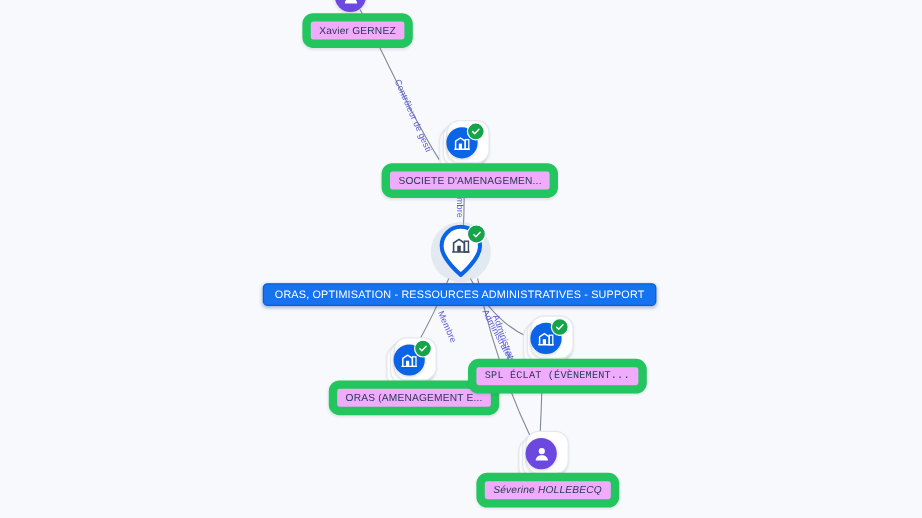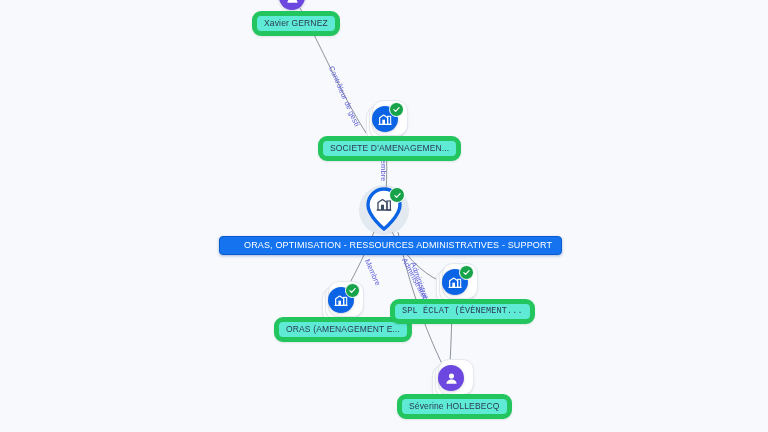--- a/index.html
+++ b/index.html
@@ -99,37 +99,37 @@
     position: absolute;
     width: 14px; height: 14px;
     border-radius: 50%;
     background: #16a34a;
     border: 1.5px solid #ffffff;
     display: flex; align-items: center; justify-content: center;
     transform: translate(5px,-24px);
   }
   .label {
     position: absolute;
-    background: #5eead4;
-    border: 5px solid #22c55e;
+    background: #f0abfc;
+    border: 7px solid #22c55e;
     border-radius: 9px;
     padding: 2px 7px 3px 7px;
     font-size: 8.5px;
     color: #2b3a55;
     white-space: nowrap;
     box-shadow: 0 1px 2px rgba(20,30,60,0.10);
     letter-spacing: 0.15px;
     font-family: "Liberation Sans", sans-serif;
   }
   .label.selected {
     background: #1673f0;
     border: 1px solid #0a5bd0;
     color: #ffffff;
     font-size: 9px;
-    padding: 3px 9px 4px 24px;
+    padding: 3px 9px 4px 9px;
     border-radius: 4px;
     box-shadow: 0 1px 3px rgba(10,60,150,0.35);
   }
 </style>
 </head>
 <body>
 
 <div id="canvas">
 
   <svg id="edge-layer" viewBox="0 0 768 432" xmlns="http://www.w3.org/2000/svg">
@@ -241,16 +241,16 @@
         <div class="stack s3"></div>
         <div class="stack s2"></div>
         <div class="stack s1"></div>
         <div class="icon-circle person" style="color: rgb(255, 255, 255);">
           <svg width="17" height="17" viewBox="0 0 24 24" fill="none">
             <circle cx="12" cy="8.4" r="3.6" fill="currentColor"></circle>
             <path d="M4.8 19.5c0-3.9 3.2-6.2 7.2-6.2s7.2 2.3 7.2 6.2z" fill="currentColor"></path>
           </svg>
         </div>
       </div>
-      <div class="label" style="left: 397px; top: 394px;">Séverine HOLLEBECQ</div>
+      <div class="label" style="left: 397px; top: 394px; font-style: italic;">Séverine HOLLEBECQ</div>
     </div>
 
 </div>
 
 </body></html>

